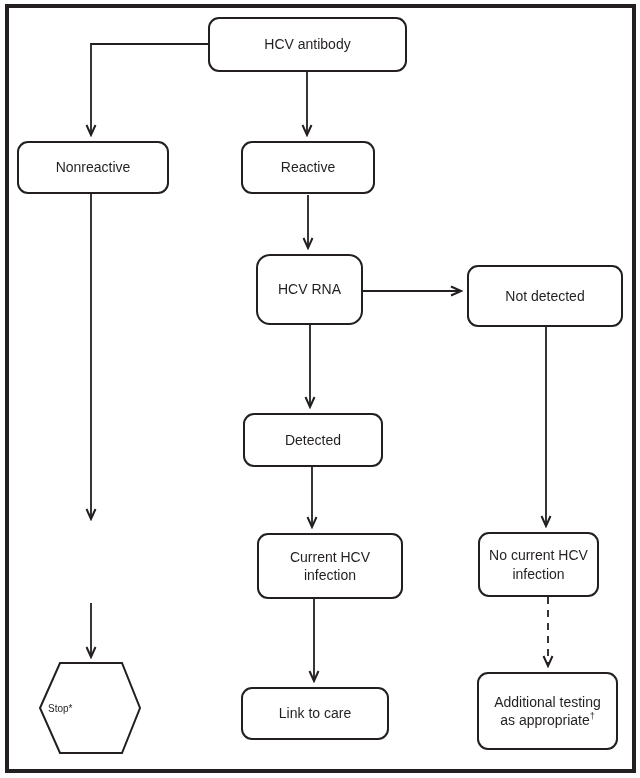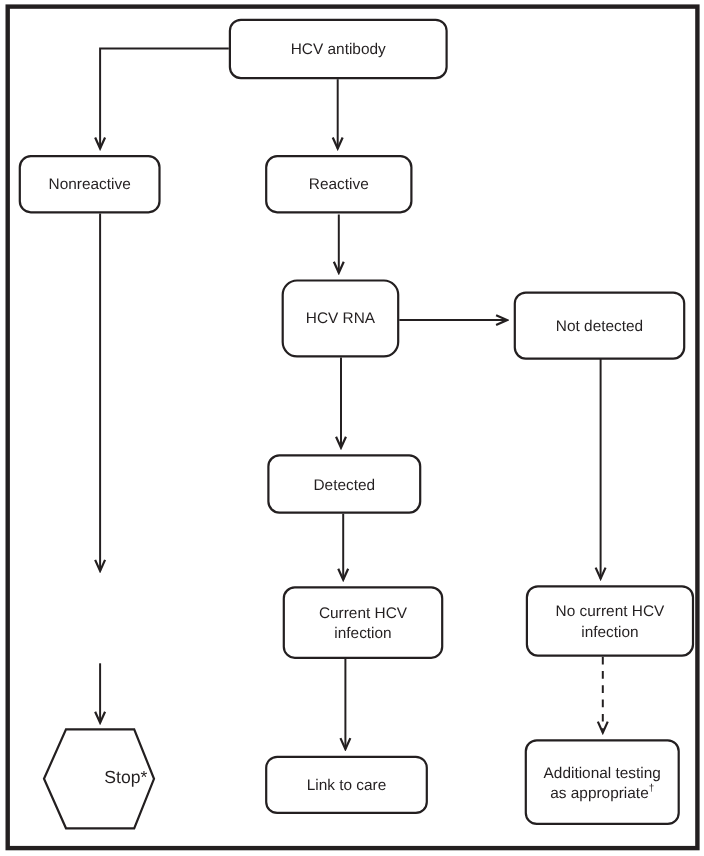--- a/index.html
+++ b/index.html
@@ -13,22 +13,22 @@
   }
   svg.arrows{position:absolute;left:0;top:0;width:640px;height:778px;z-index:1;}
   .node{
     position:absolute;box-sizing:border-box;z-index:2;
     border:2px solid #231f20;border-radius:11px;background:#ffffff;
     display:flex;align-items:center;justify-content:center;
     text-align:center;font-size:14px;line-height:1.3;
   }
   .node.big-radius{border-radius:14px;}
   .hex-label{
-    position:absolute;z-index:2;display:flex;align-items:center;justify-content:flex-end;
-    text-align:center;font-size:16px;background:transparent;
+    position:absolute;z-index:2;display:flex;align-items:center;justify-content:flex-start;
+    text-align:center;font-size:10px;background:transparent;
   }
   sup{font-size:9px;line-height:0;}
 </style>
 </head>
 <body>
 
 <div class="stage">
 
   <div class="frame"></div>
 
@@ -51,21 +51,21 @@
       <path d="M546,317 L546,526" marker-end="url(#ah)"></path>
       <path d="M548,597 L548,666" stroke-dasharray="7 6" marker-end="url(#ah)"></path>
     </g>
     <polygon points="40,708 60,663 122,663 140,708 122,753 60,753" fill="#ffffff" stroke="#231f20" stroke-width="2"></polygon>
   </svg>
 
   <div class="node" style="left:208px;top:17px;width:199px;height:55px">
     <span>HCV antibody</span>
   </div>
 
-  <div class="node" style="left:17px;top:141px;width:129px;height:53px">
+  <div class="node" style="left:17px;top:141px;width:152px;height:53px">
     <span>Nonreactive</span>
   </div>
 
   <div class="node" style="left:241px;top:141px;width:134px;height:53px">
     <span>Reactive</span>
   </div>
 
   <div class="node big-radius" style="left:256px;top:254px;width:107px;height:71px">
     <span>HCV RNA</span>
   </div>
@@ -76,21 +76,21 @@
 
   <div class="node" style="left:243px;top:413px;width:140px;height:54px">
     <span>Detected</span>
   </div>
 
 
   <div class="node" style="left:257px;top:533px;width:146px;height:66px">
     <span><span>Current HCV</span><br><span>infection</span></span>
   </div>
 
-  <div class="node" style="left:478px;top:532px;width:153px;height:65px">
+  <div class="node" style="left:478px;top:532px;width:121px;height:65px">
     <span><span>No current HCV</span><br><span>infection</span></span>
   </div>
 
   <div class="hex-label" style="left:48px;top:668px;width:86px;height:80px">
     <span>Stop*</span>
   </div>
 
   <div class="node" style="left:241px;top:687px;width:148px;height:53px">
     <span>Link to care</span>
   </div>

